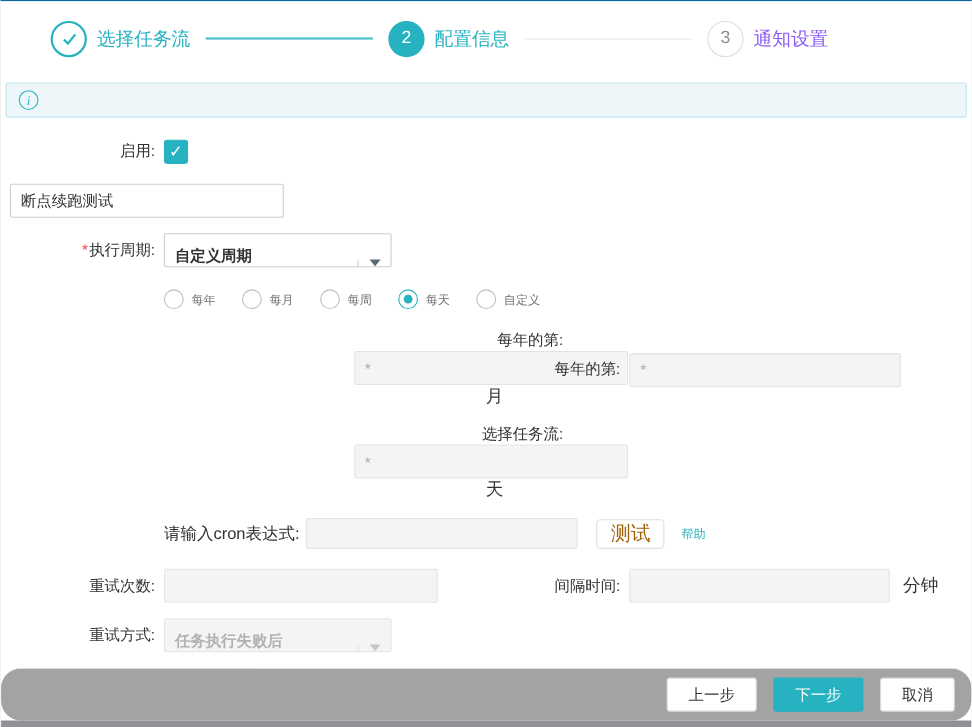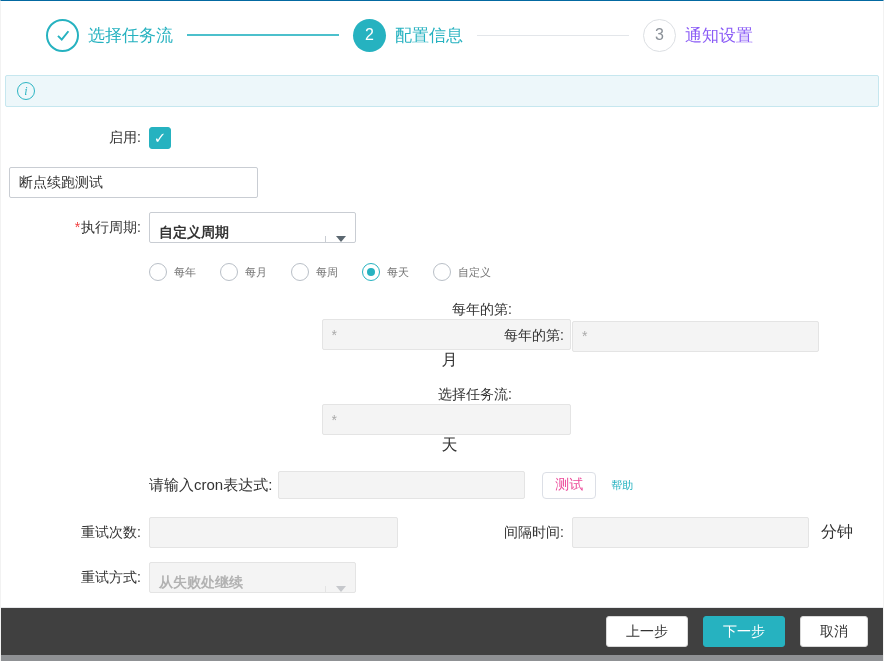--- a/index.html
+++ b/index.html
@@ -64,32 +64,32 @@
   .radio.checked::after { content:""; position:absolute; left:4px; top:4px; width:8px; height:8px;
                           border-radius:50%; background:#26b2c0; }
   .radio-label { margin-left:7px; font-size:11px; color:#737373; }
 
   .rcol { position:absolute; left:460px; top:0; height:100%; display:flex; align-items:center; }
   .rlabel { width:103px; text-align:right; font-size:14px; color:#333; flex-shrink:0; }
 
   .hint { margin-left:10px; font-size:15px; color:#333; }
   .cron-label { font-size:15px; color:#333; }
   .btn-test { margin-left:17px; height:27px; padding:0 12px; background:#fff; border:1px solid #dcdfe6;
-              border-radius:4px; color:#ec4899; font-size:14px; }
+              border-radius:4px; color:#a16207; font-size:18px; }
   .link-help { margin-left:15px; color:#26b2c0; font-size:11px; text-decoration:none; }
   .help-icon { width:22px; height:22px; border-radius:50%; border:2px solid #2cb5c3; color:#2cb5c3;
                display:flex; align-items:center; justify-content:center; font-size:14px; font-weight:bold;
                margin-left:13px; flex-shrink:0; }
 
   .mb18 { margin-bottom:18px; } .mb14 { margin-bottom:14px; } .mb20 { margin-bottom:20px; } .mb15 { margin-bottom:15px;flex-direction:column; }
   .spacer148 { width:148px; flex-shrink:0; }
 
   
-  .footer { height:48px; flex-shrink:0; background:#404040; border-top:1px solid #e6e7e9;
-            display:flex; align-items:center; justify-content:flex-end; padding-right:15px; }
+  .footer { height:48px; flex-shrink:0; background:#a3a3a3; border-top:1px solid #e6e7e9;
+            display:flex; align-items:center; justify-content:flex-end; padding-right:15px;border-radius:18px; }
   .btn { height:31px; padding:0 19px; font-size:14px; border-radius:3px; font-family:inherit; }
   .btn-default { background:#fff; border:1px solid #d9d9d9; color:#333; }
   .btn-primary { background:#26b2c0; border:1px solid #26b2c0; color:#fff; }
   .btn + .btn { margin-left:15px; }
   .bottom-bar { height:6px; background:#8f9194; flex-shrink:0; }
 </style>
 </head>
 <body>
 
 <div class="page">
@@ -195,21 +195,21 @@
       <div class="rcol">
         <span class="rlabel">间隔时间:</span>
         <input class="ctl inp" type="text" disabled="" style="width: 237px;" value="">
         <span class="suffix" style="margin-left:12px">分钟</span>
       </div>
     </div>
 
     <div class="frow">
       <span class="flabel">重试方式:</span>
       <div class="ctl selectbox disabled">
-        <span class="sel-text">从失败处继续</span>
+        <span class="sel-text">任务执行失败后</span>
         <span class="sel-arrow">
             <span class="tri"></span>
           </span>
       </div>
     </div>
 
   </div>
 
   <div class="footer">
     <button class="btn btn-default">上一步</button>

